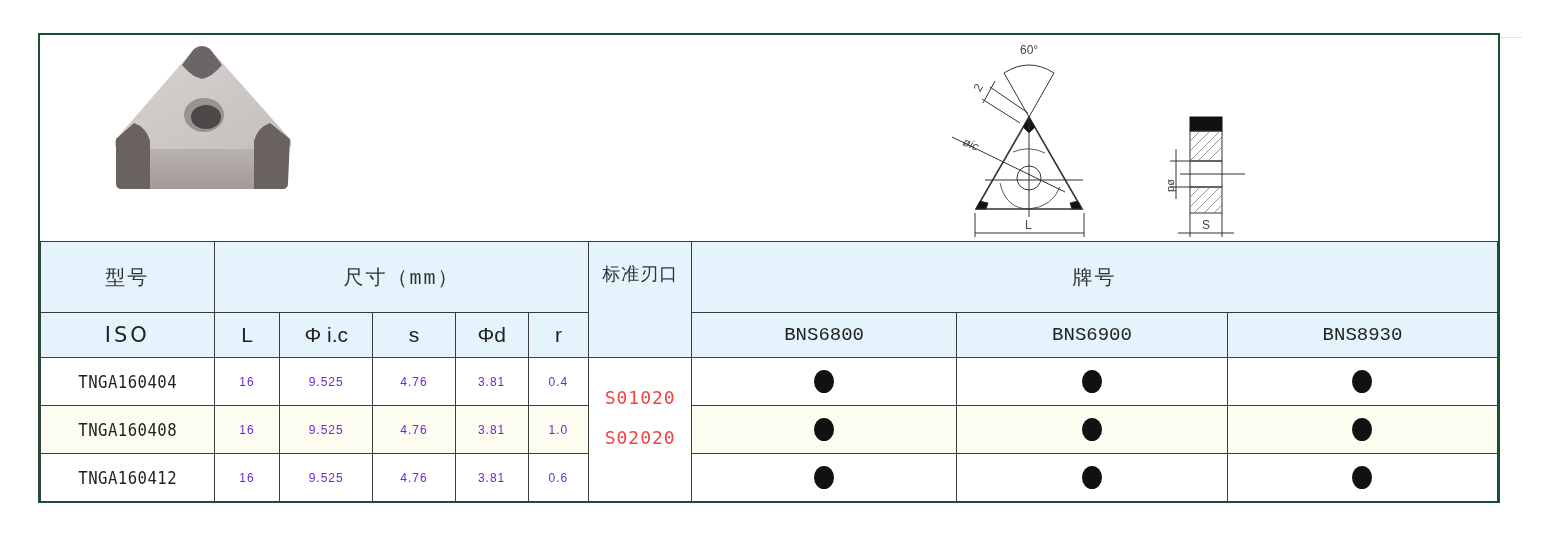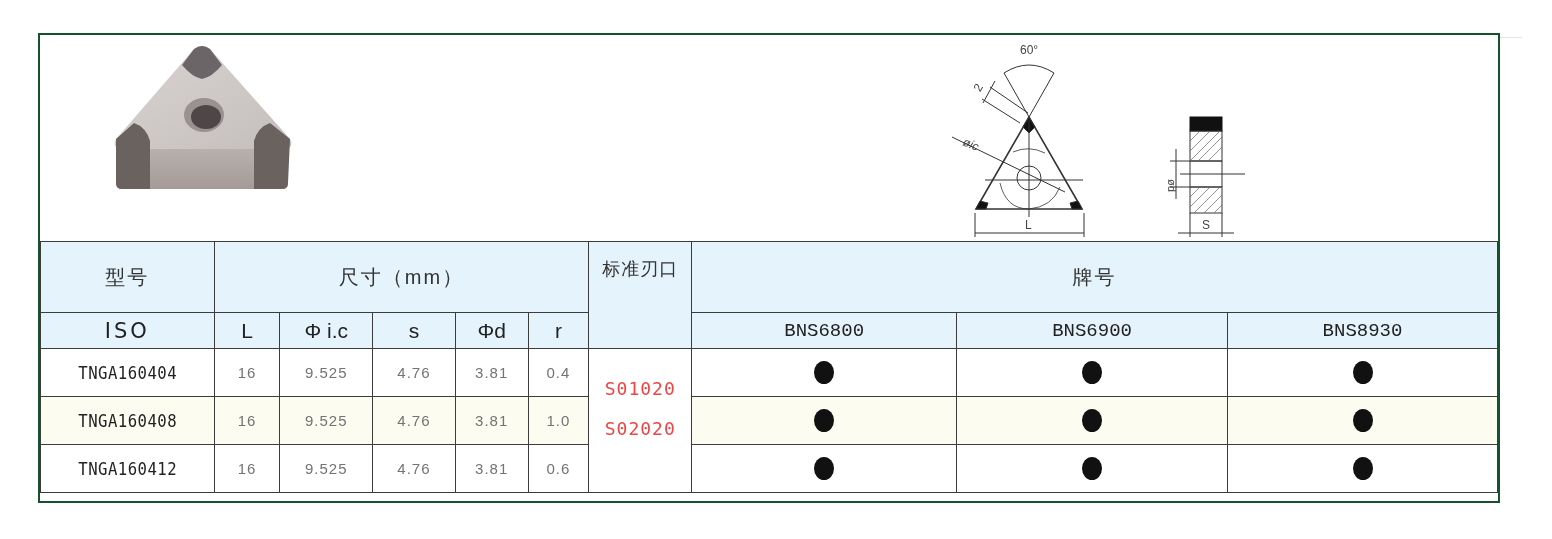--- a/index.html
+++ b/index.html
@@ -9,29 +9,29 @@
            border: 2px solid #14532d; box-sizing: border-box; background: #fff; }
   .stray-line { position: absolute; left: 1500px; top: 37px; width: 22px; height: 1px; background: #e4e4e4; }
   .image-area { position: absolute; left: 0; top: 0; width: 1458px; height: 206px; }
   .photo { position: absolute; left: 68px; top: 8px; width: 190px; height: 160px; }
   .drawing { position: absolute; left: 900px; top: 2px; width: 330px; height: 204px; }
   table.spec { position: absolute; left: 0; top: 206px; border-collapse: collapse; table-layout: fixed; }
   table.spec td { border: 1.5px solid #3c3c3c; text-align: center; vertical-align: middle; padding: 0;
                   box-sizing: border-box; overflow: hidden; white-space: nowrap; }
   .hdr { background: #e4f3fc; }
   .h1 td { height: 71px; }
-  .h2 td { height: 36px; }
+  .h2 td { height: 45px; }
   .drow td { height: 48px; }
   .drow.alt td.alt-bg { background: #fdfcf0; }
-  .cjk { font-family: Liberation Sans, sans-serif; font-size: 20px; color: #333; letter-spacing: 2px; }
+  .cjk { font-family: Liberation Mono, monospace; font-size: 20px; color: #333; letter-spacing: 2px; }
   .iso { font-family: "DejaVu Sans", sans-serif; font-size: 21px; letter-spacing: 3px; color: #222; }
   .dimh { font-family: "Liberation Sans", sans-serif; font-size: 21px; color: #222; }
   .grade { font-family: Liberation Mono, monospace; font-size: 19px; color: #222; }
   .model { font-family: "DejaVu Sans Mono", monospace; font-size: 17px; color: #222; letter-spacing: 0.5px; transform: scaleX(0.92); display: inline-block; }
-  .num { font-family: "Liberation Sans", sans-serif; font-size: 15px; color: #737373; letter-spacing: 1px; }
+  .num { font-family: "Liberation Sans", sans-serif; font-size: 12px; color: #6d28d9; letter-spacing: 1px; }
   .std { font-family: "DejaVu Sans Mono", monospace; font-size: 18px; color: #ef4444; line-height: 40px; letter-spacing: 1px; }
   .std-cell { position: relative; }
   .std-inner { position: absolute; left: 0; right: 0; top: 20px; }
   .dot { display: inline-block; width: 20px; height: 23px; border-radius: 50%; background: #111; vertical-align: middle; }
 </style>
 </head>
 <body>
 
 <div class="stray-line"></div>
 

